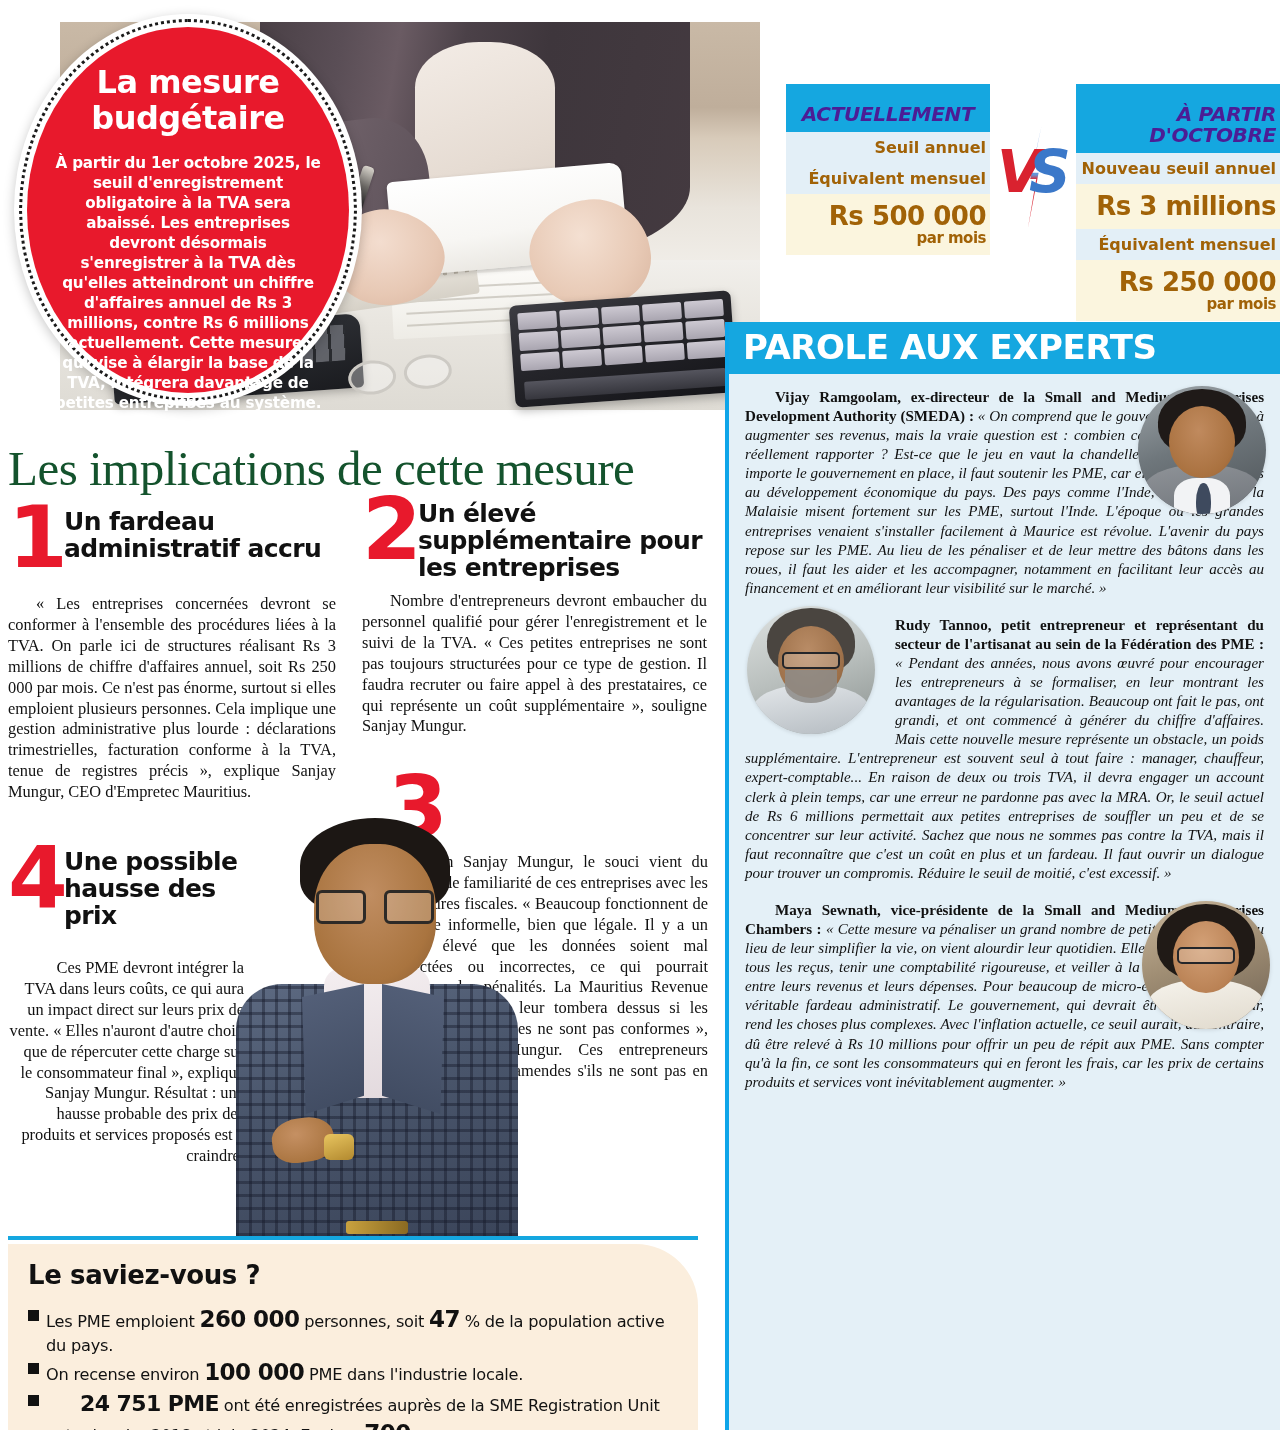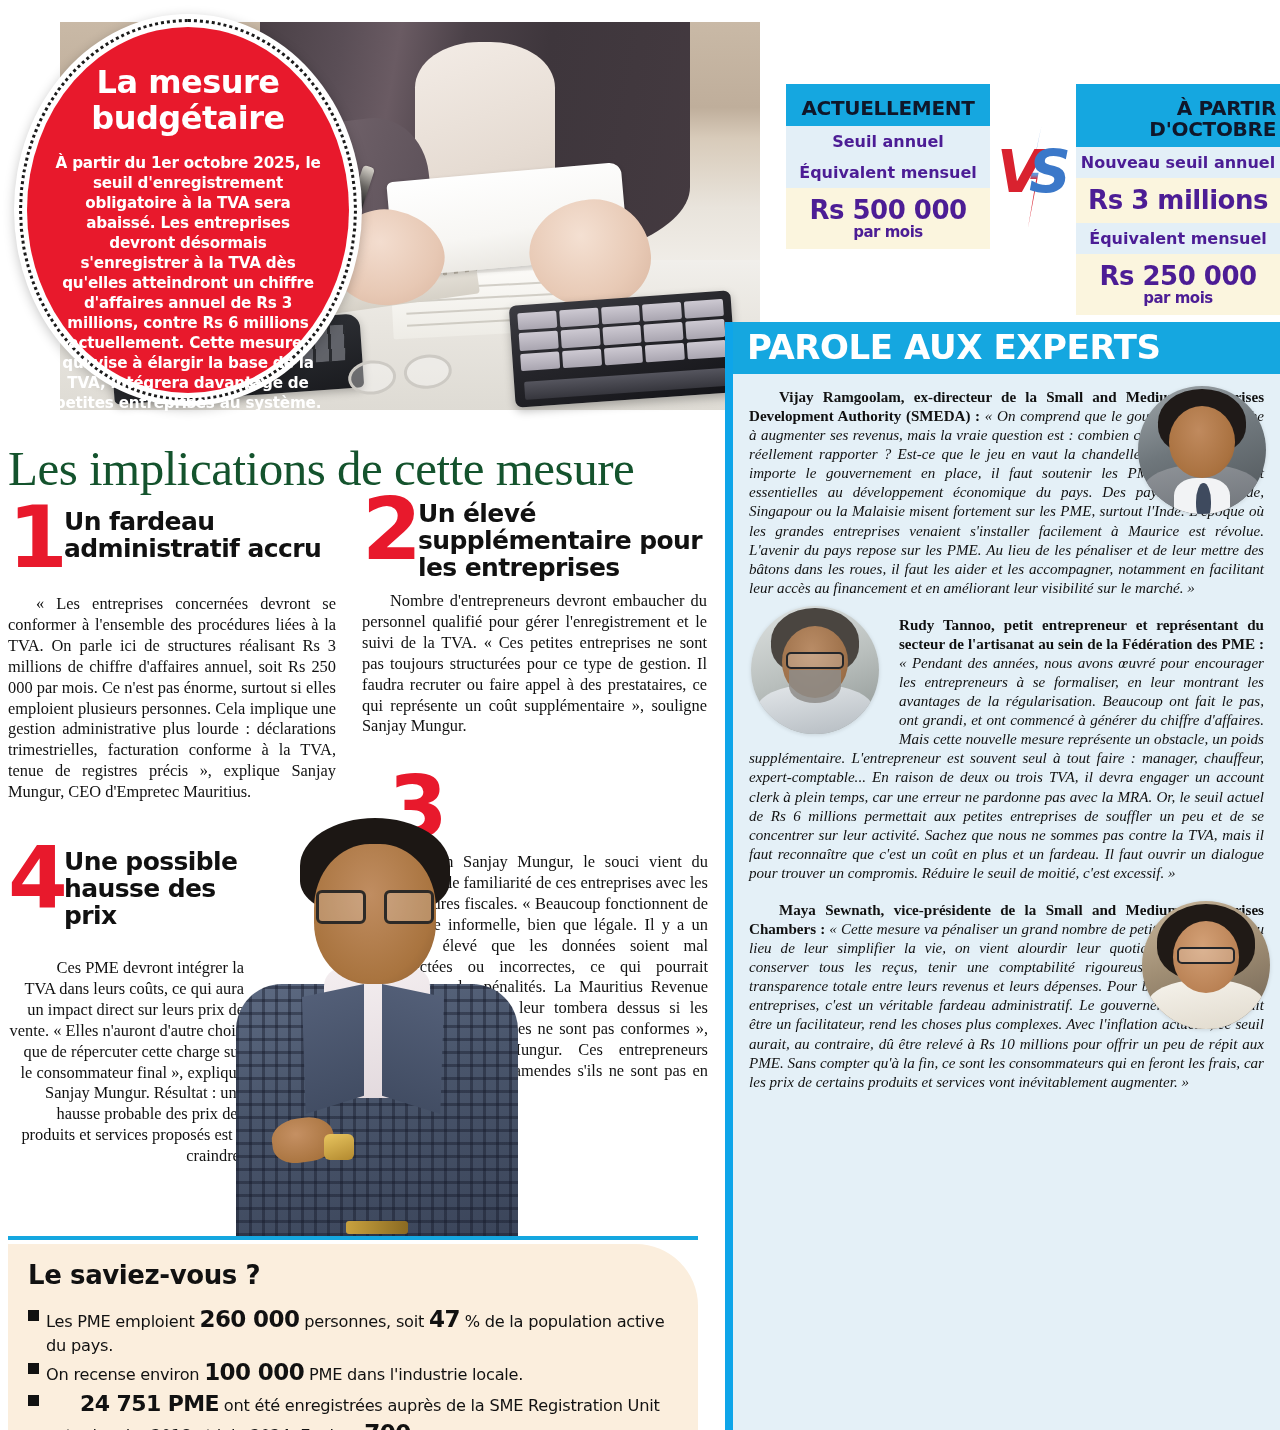--- a/index.html
+++ b/index.html
@@ -164,28 +164,28 @@
     font-family: "DejaVu Sans", sans-serif;
     font-weight: bold; font-size: 15.2px; line-height: 1.32;
     color: #fff; letter-spacing: -.2px;
   }
 
   
   .cmp { position: absolute; top: 84px; }
   .cmp-left  { left: 786px;  width: 204px; }
   .cmp-right { left: 1076px; width: 204px; }
   .cmp-head {
-    background: #15a7e0; color: #0f172a;
-    font-family: "DejaVu Sans", sans-serif; font-weight: bold;
-    font-size: 20px; text-align: center; padding: 14px 4px 7px;
-    line-height: 1.06; letter-spacing: -.3px;
+    background: #15a7e0; color: #4c1d95;
+    font-family: "DejaVu Sans", sans-serif; font-weight: bold;
+    font-size: 20px; text-align: center; padding: 20px 4px 7px;
+    line-height: 1.06; letter-spacing: -.3px; font-style: italic;
   }
   .cmp-row {
     font-family: "DejaVu Sans", sans-serif;
-    text-align: center; color: #4c1d95;
+    text-align: right; color: #a16207;
   }
   .cmp-lbl  { background: #e3eff7; font-size: 16px; font-weight: bold; padding: 6px 4px; }
   .cmp-val  { background: #fbf5de; font-size: 26px; font-weight: bold; padding: 7px 4px 8px; letter-spacing: -.5px; }
   .cmp-val small { display: block; font-size: 15px; margin-top: -2px; }
   .cmp-right .cmp-head { font-size: 20px; text-align: right; }
 
   .vs {
     position: absolute; left: 995px; top: 125px;
     width: 78px; height: 104px;
   }
@@ -204,21 +204,21 @@
     background: linear-gradient(180deg, #5a8fd6 0%, #5a8fd6 48%, #d9222f 52%, #d9222f 100%);
     clip-path: polygon(62% 0, 30% 46%, 52% 46%, 16% 100%, 44% 52%, 24% 52%);
     opacity: .95;
   }
 
   
   .experts {
     position: absolute; left: 725px; top: 322px;
     width: 555px; height: 1108px;
     background: #e4f0f7;
-    border-left: 8px solid #0ea5e9;
+    border-left: 4px solid #0ea5e9;
   }
   .experts-head {
     background: #15a7e0; color: #fff;
     font-family: "DejaVu Sans", sans-serif; font-weight: bold;
     font-size: 34px; padding: 5px 0 7px 14px; letter-spacing: -.4px;
   }
   .expert { position: relative; padding: 14px 16px 0 16px; }
   .expert p {
     font-family: "Liberation Serif", serif;
     font-size: 15.1px; line-height: 1.265;

